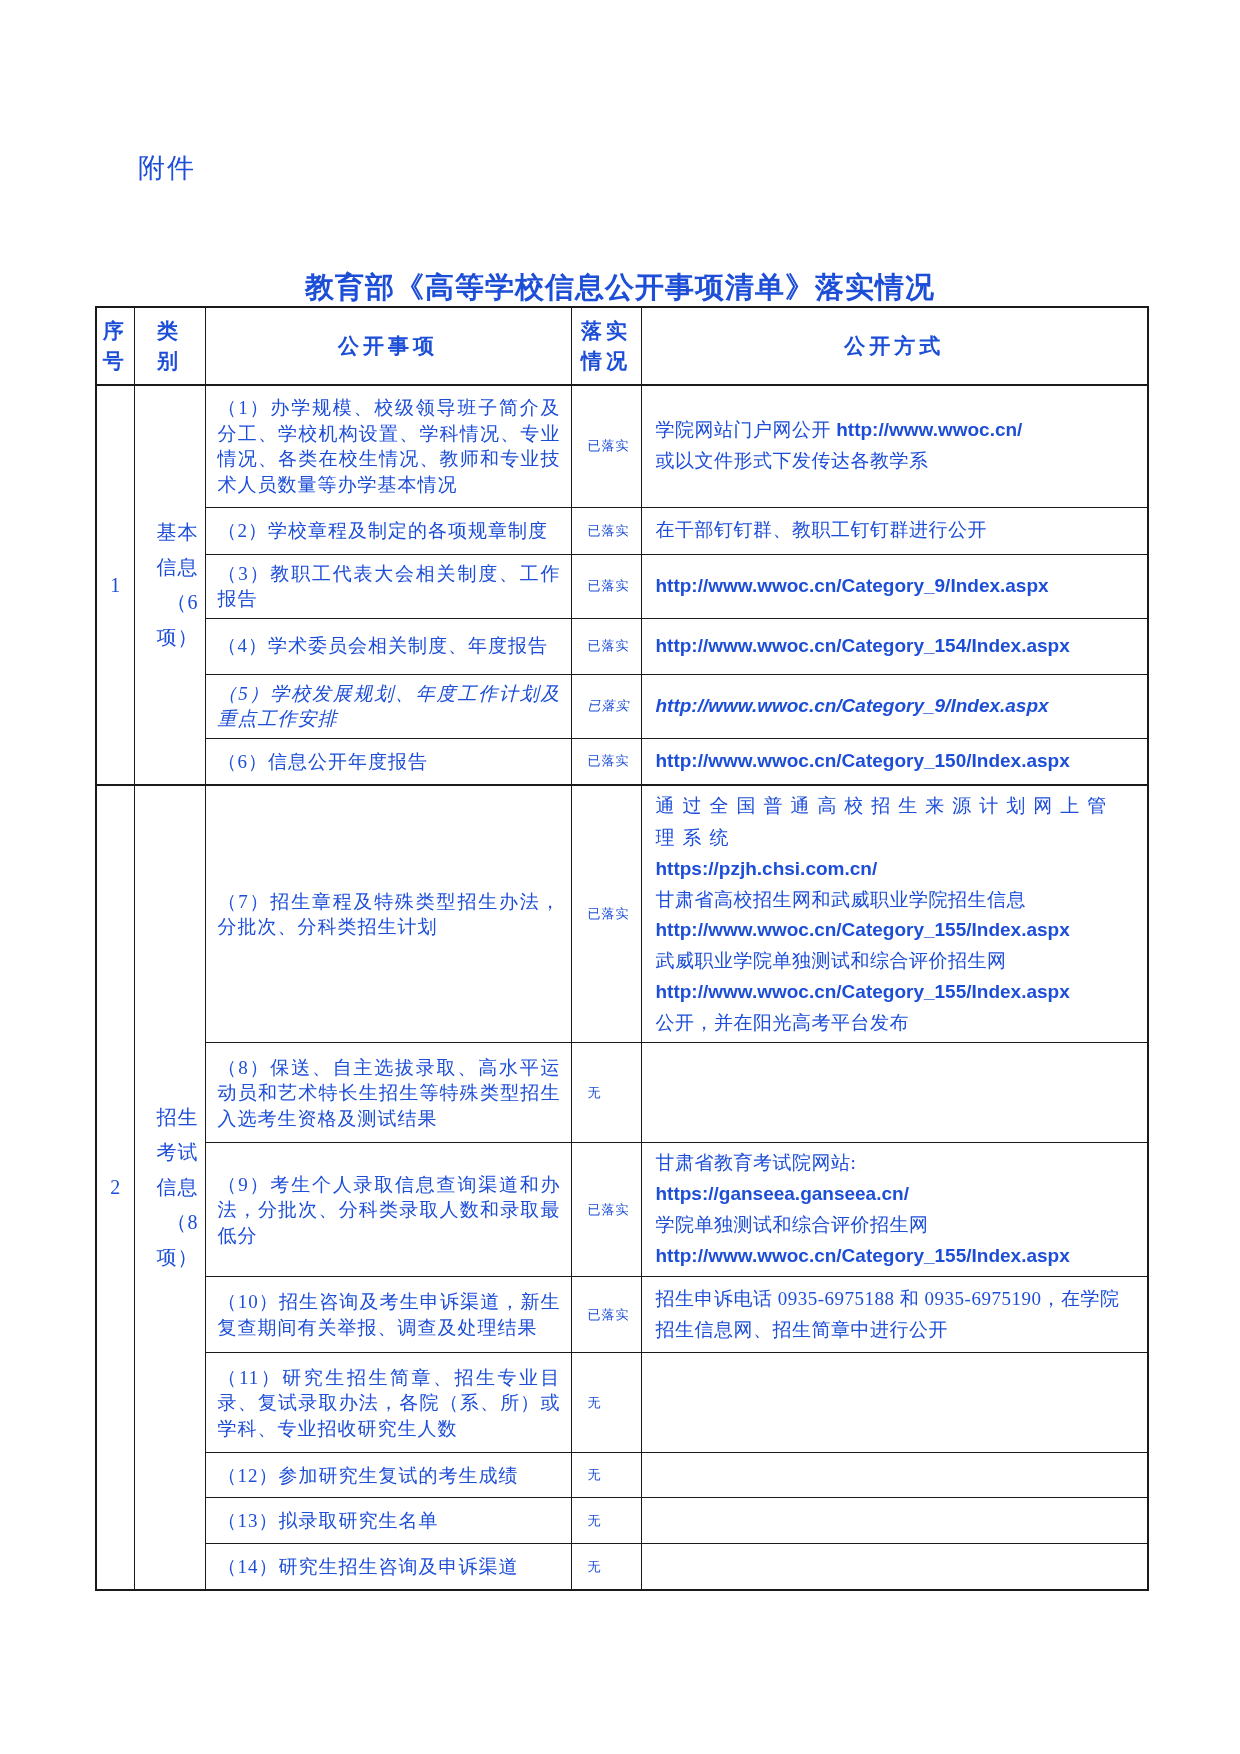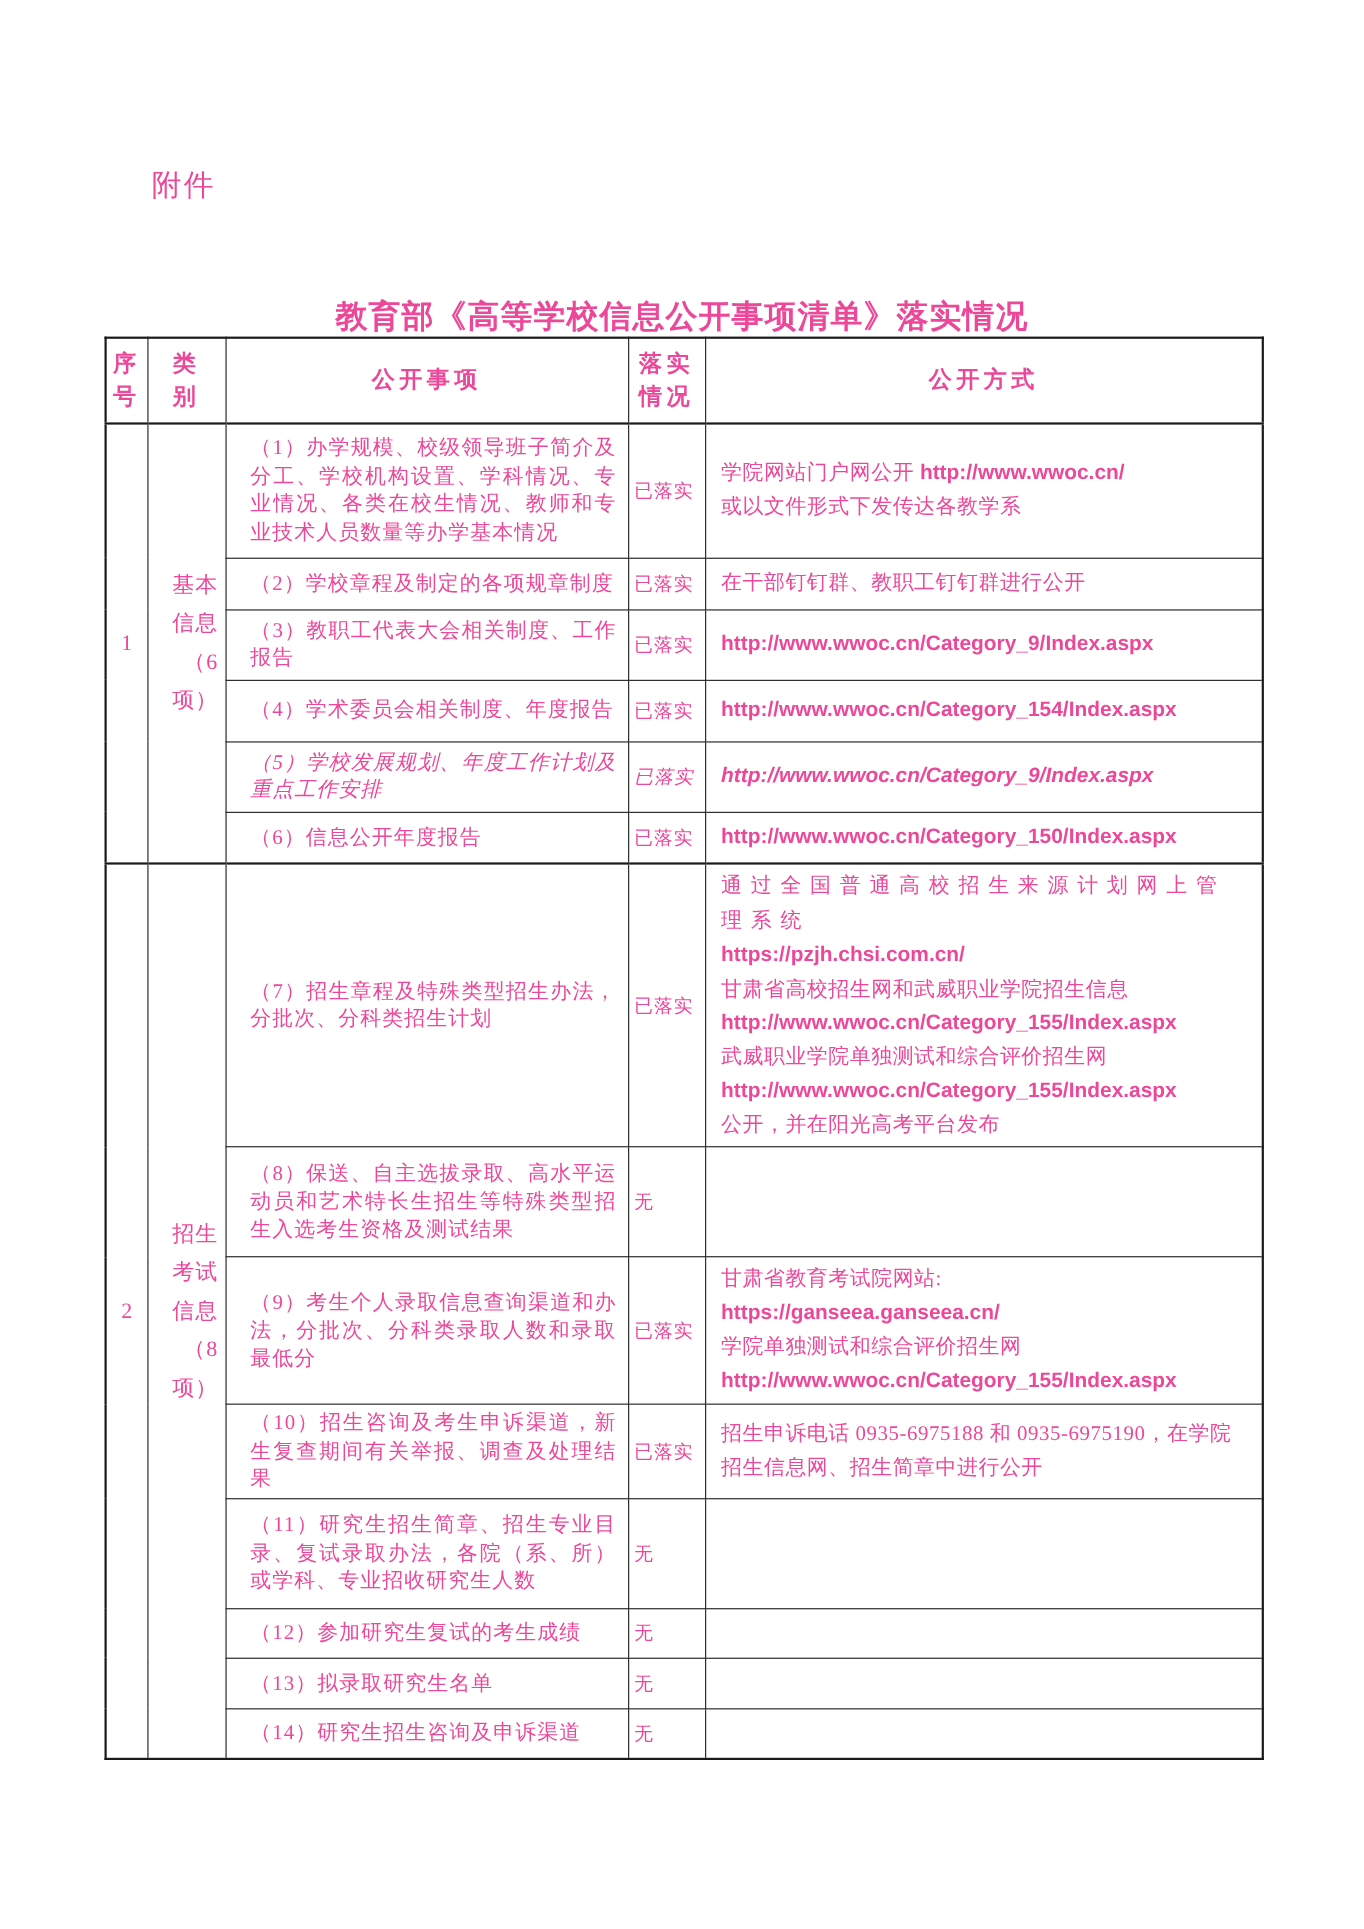--- a/index.html
+++ b/index.html
@@ -2,21 +2,21 @@
 <html><head>
 <meta charset="utf-8">
 <style>
   html,body{margin:0;padding:0;background:#888;}
   .page{
     position:relative;
     width:1240px;height:1754px;
     background:#ffffff;
     margin:0 auto;
     font-family:"Liberation Serif", serif;
-    color:#ec4899;
+    color:#1d4ed8;
     overflow:hidden;
   }
   .attachment{
     position:absolute;left:138px;top:150px;
     font-size:27px;letter-spacing:2px;
     font-family:"Liberation Sans", sans-serif;
   }
   .doc-title{
     position:absolute;left:0;top:226px;width:100%;
     text-align:center;
@@ -60,26 +60,26 @@
     font-size:20px;
     letter-spacing:1px;
     white-space:pre-line;
     line-height:1.75;
   }
   td.item{
     font-size:19px;
     line-height:1.34;
     letter-spacing:1px;
     text-align:justify;
-    padding:4px 10px 4px 22px;
+    padding:4px 10px 4px 12px;
   }
   td.status{
-    font-size:17px;
+    font-size:13px;
     letter-spacing:1px;
-    padding-left:5px;
+    padding-left:16px;
   }
   td.method{
     padding:4px 10px 4px 14px;
   }
   .mline{
     font-size:19px;
     line-height:1.62;
     letter-spacing:.5px;
   }
   .mline .u{

